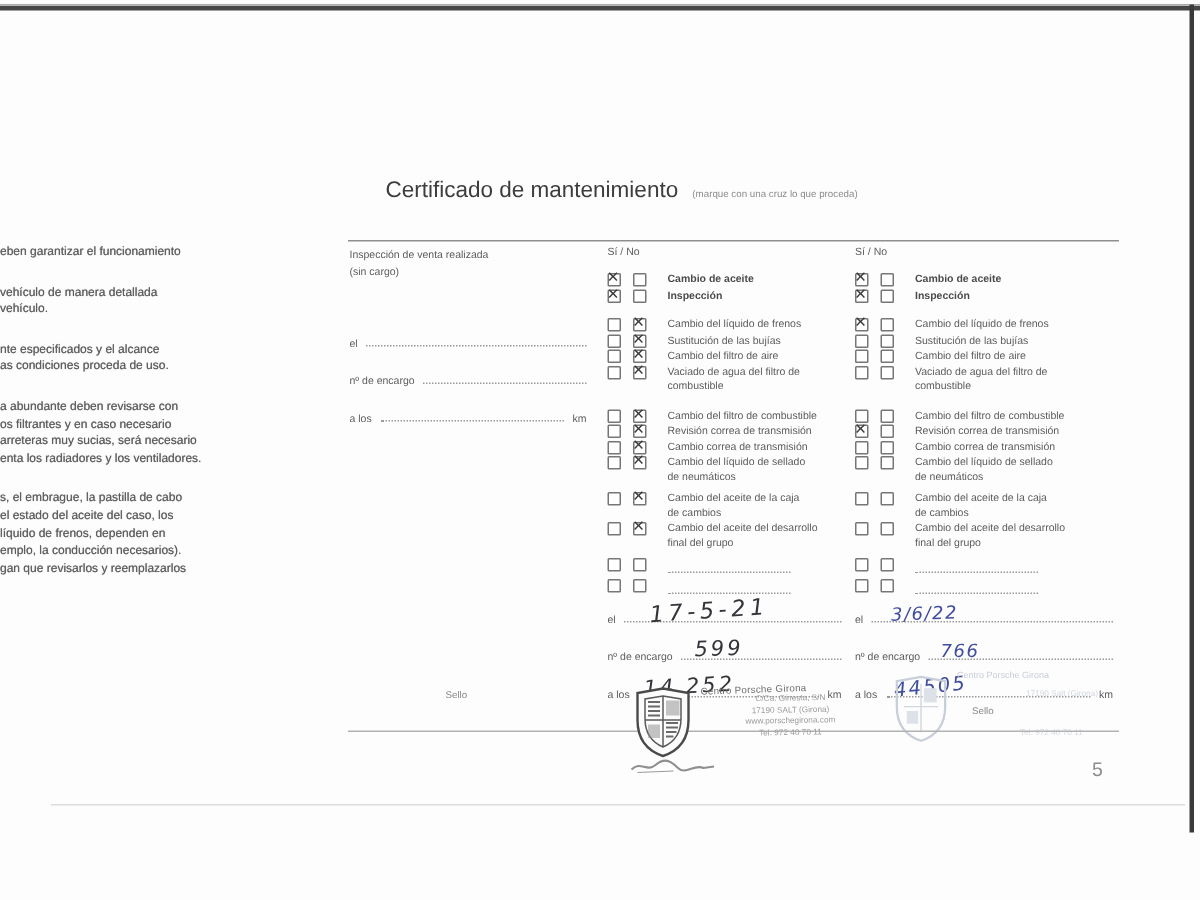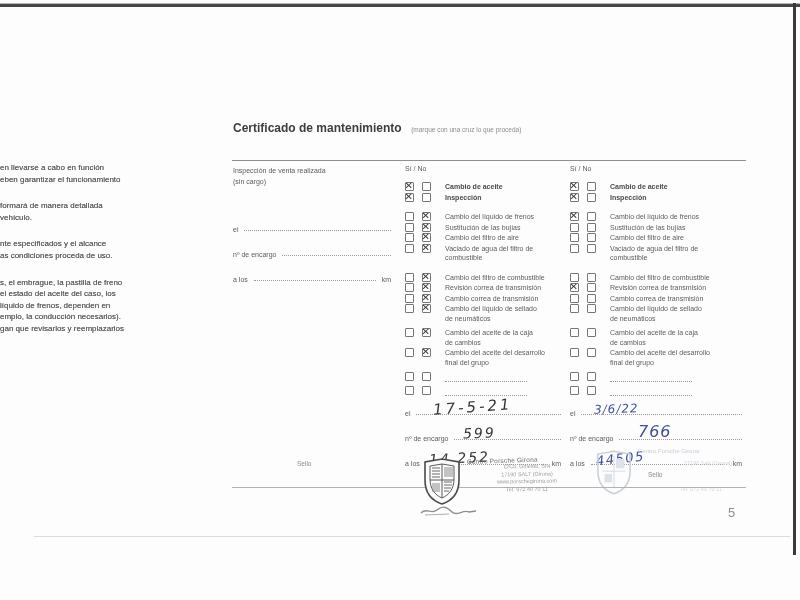--- a/index.html
+++ b/index.html
@@ -7,21 +7,21 @@
   
   .scan-top{position:absolute;left:0;top:3px;width:800px;height:3px;background:#474747;border-top:1px solid #b8b8b8;}
   .scan-right{position:absolute;left:793px;top:3px;width:3px;height:552px;background:#3a3a3a;}
   .scan-bottom{position:absolute;left:34px;top:536px;width:756px;height:0;border-top:1px solid #dcdcdc;}
   
   #left-page{position:absolute;left:0;top:162px;width:170px;color:#5d5d5d;font-size:8px;line-height:11.6px;}
   .lp-block{margin-bottom:15px;}
   .lp-line{white-space:nowrap;overflow:hidden;text-shadow:0 0 .5px #777;}
   
   .title-row{position:absolute;left:233px;top:118px;white-space:nowrap;}
-  .title{font-size:12px;font-weight:bold;color:#3d3d3d;}
+  .title{font-size:15px;font-weight:normal;color:#3d3d3d;margin-left:24px;}
   .title-note{font-size:6.5px;color:#8c8c8c;margin-left:5px;}
   
   .rule-top{position:absolute;left:232px;top:160px;width:514px;border-top:1px solid #8f8f8f;}
   .rule-bottom{position:absolute;left:232px;top:487px;width:514px;border-top:1px solid #b2b2b2;z-index:1;}
   
   .col{position:absolute;top:165px;font-size:7px;color:#5c5c5c;}
   .col1{left:233px;width:162px;height:330px;}
   .col2{left:405px;width:160px;height:330px;}
   .col3{left:570px;width:176px;height:330px;}
   .col-head{font-size:7px;color:#5c5c5c;line-height:11px;}
@@ -45,21 +45,21 @@
   .field-label{flex:none;padding-right:6px;padding-bottom:0;}
   .dotline{flex:1;border-bottom:1px dotted #9a9a9a;height:1px;margin-bottom:2px;}
   .unit{flex:none;padding-left:6px;}
   .hand{position:absolute;bottom:1px;font-family:"DejaVu Sans",sans-serif;font-style:italic;white-space:nowrap;}
   .v1 .hand{color:#34343a;}
   .v2 .hand{color:#3f4e9e;}
   .hand.h-el1{left:28px;font-size:15px;letter-spacing:3px;transform:rotate(-4deg);}
   .hand.h-or1{left:58px;font-size:14px;letter-spacing:2px;transform:rotate(-2deg);}
   .hand.h-km1{left:24px;font-size:14px;letter-spacing:2px;transform:rotate(-3deg);}
   .hand.h-el2{left:24px;font-size:12px;letter-spacing:1px;transform:rotate(-2deg);}
-  .hand.h-or2{left:68px;font-size:16px;letter-spacing:1px;}
+  .hand.h-or2{left:57px;font-size:12px;letter-spacing:1px;}
   .hand.h-km2{left:26px;font-size:13px;letter-spacing:1.5px;transform:rotate(-6deg);}
   
   .sello{position:absolute;font-size:6.5px;color:#8a8a8a;}
   .col1 .sello{left:64px;top:295px;}
   .col3 .sello{left:78px;top:306px;}
   
   .stamp1{position:absolute;left:18px;top:291px;width:170px;z-index:2;}
   .crest{position:absolute;left:0;top:2px;}
   .stamp-text{position:absolute;left:44px;top:0;width:120px;}
   .stamp-name{font-size:6.5px;color:#6e6e6e;transform:rotate(-2deg);letter-spacing:.2px;}
@@ -76,33 +76,38 @@
 </head>
 <body>
 
 <div>
   <div class="scan-top"></div>
   <div class="scan-right"></div>
   <div class="scan-bottom"></div>
 
   <div id="left-page">
       <div class="lp-block">
-        <div class="lp-line">en llevarse a cabo en función</div>
         <div class="lp-line">eben garantizar el funcionamiento</div>
       </div>
       <div class="lp-block">
-        <div class="lp-line">formará de manera detallada</div>
+        <div class="lp-line">vehículo de manera detallada</div>
         <div class="lp-line">vehículo.</div>
       </div>
       <div class="lp-block">
         <div class="lp-line">nte especificados y el alcance</div>
         <div class="lp-line">as condiciones proceda de uso.</div>
       </div>
       <div class="lp-block">
-        <div class="lp-line">s, el embrague, la pastilla de freno</div>
+        <div class="lp-line">a abundante deben revisarse con</div>
+        <div class="lp-line">os filtrantes y en caso necesario</div>
+        <div class="lp-line">arreteras muy sucias, será necesario</div>
+        <div class="lp-line">enta los radiadores y los ventiladores.</div>
+      </div>
+      <div class="lp-block">
+        <div class="lp-line">s, el embrague, la pastilla de cabo</div>
         <div class="lp-line">el estado del aceite del caso, los</div>
         <div class="lp-line">líquido de frenos, dependen en</div>
         <div class="lp-line">emplo, la conducción necesarios).</div>
         <div class="lp-line">gan que revisarlos y reemplazarlos</div>
       </div>
     </div>
 
   <div class="title-row">
     <span class="title">Certificado de mantenimiento</span>
     <span class="title-note">(marque con una cruz lo que proceda)</span>

